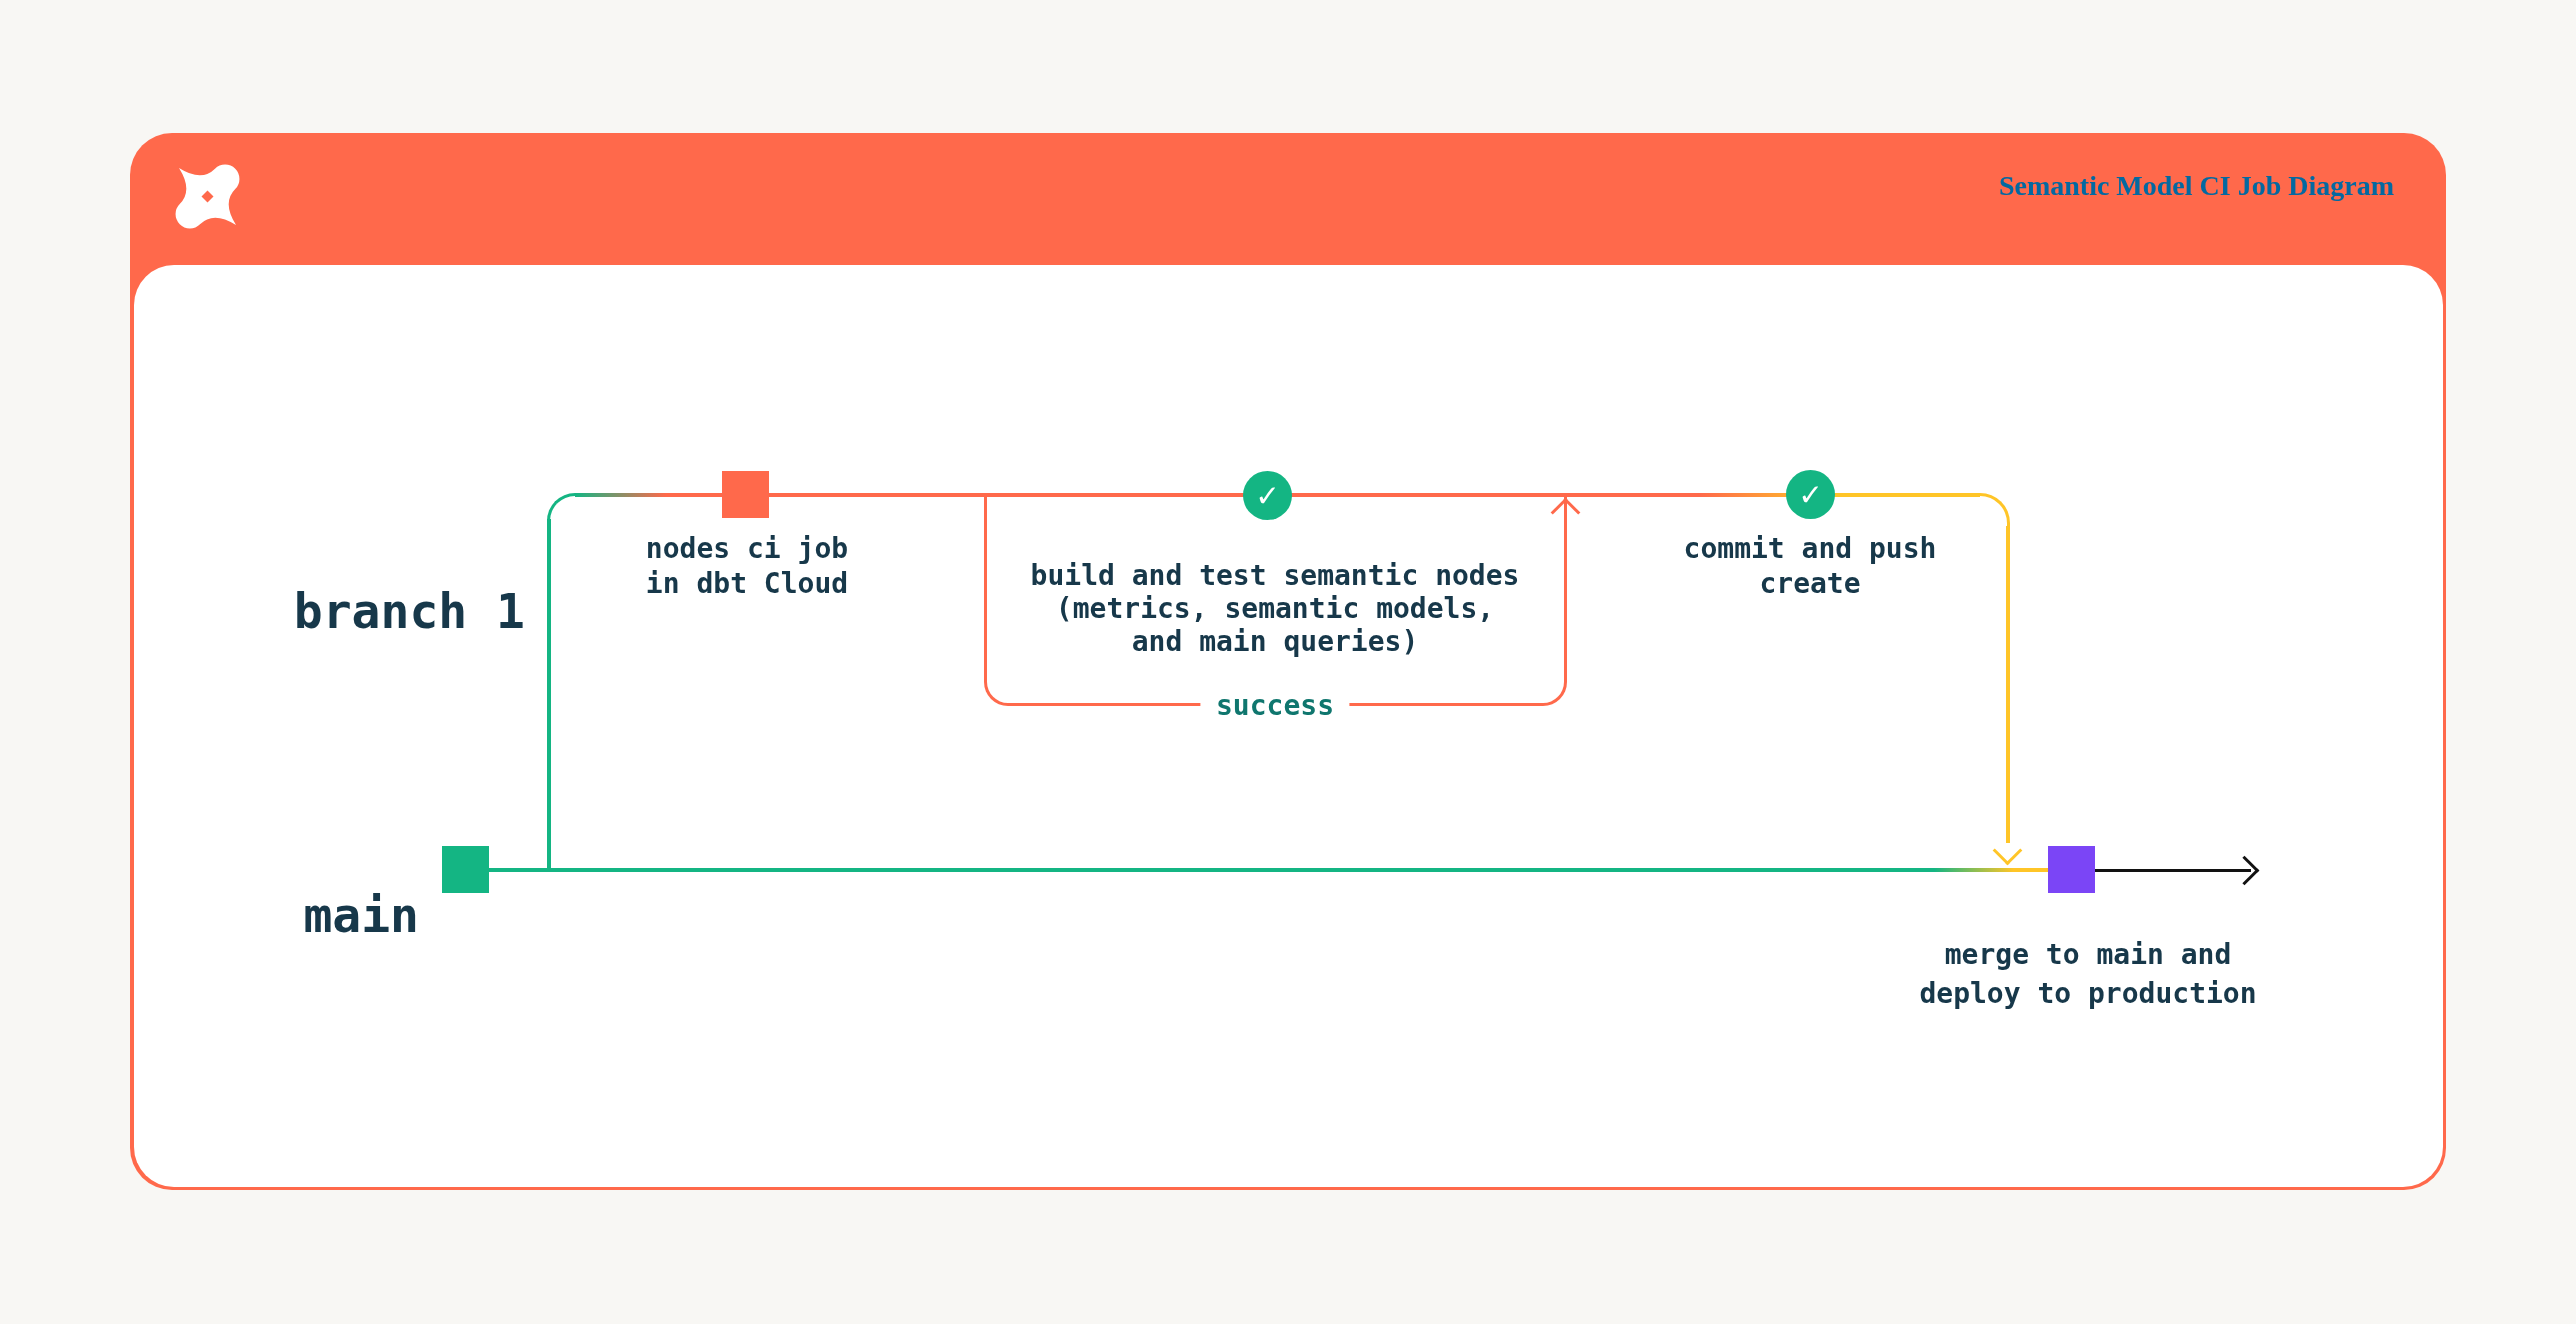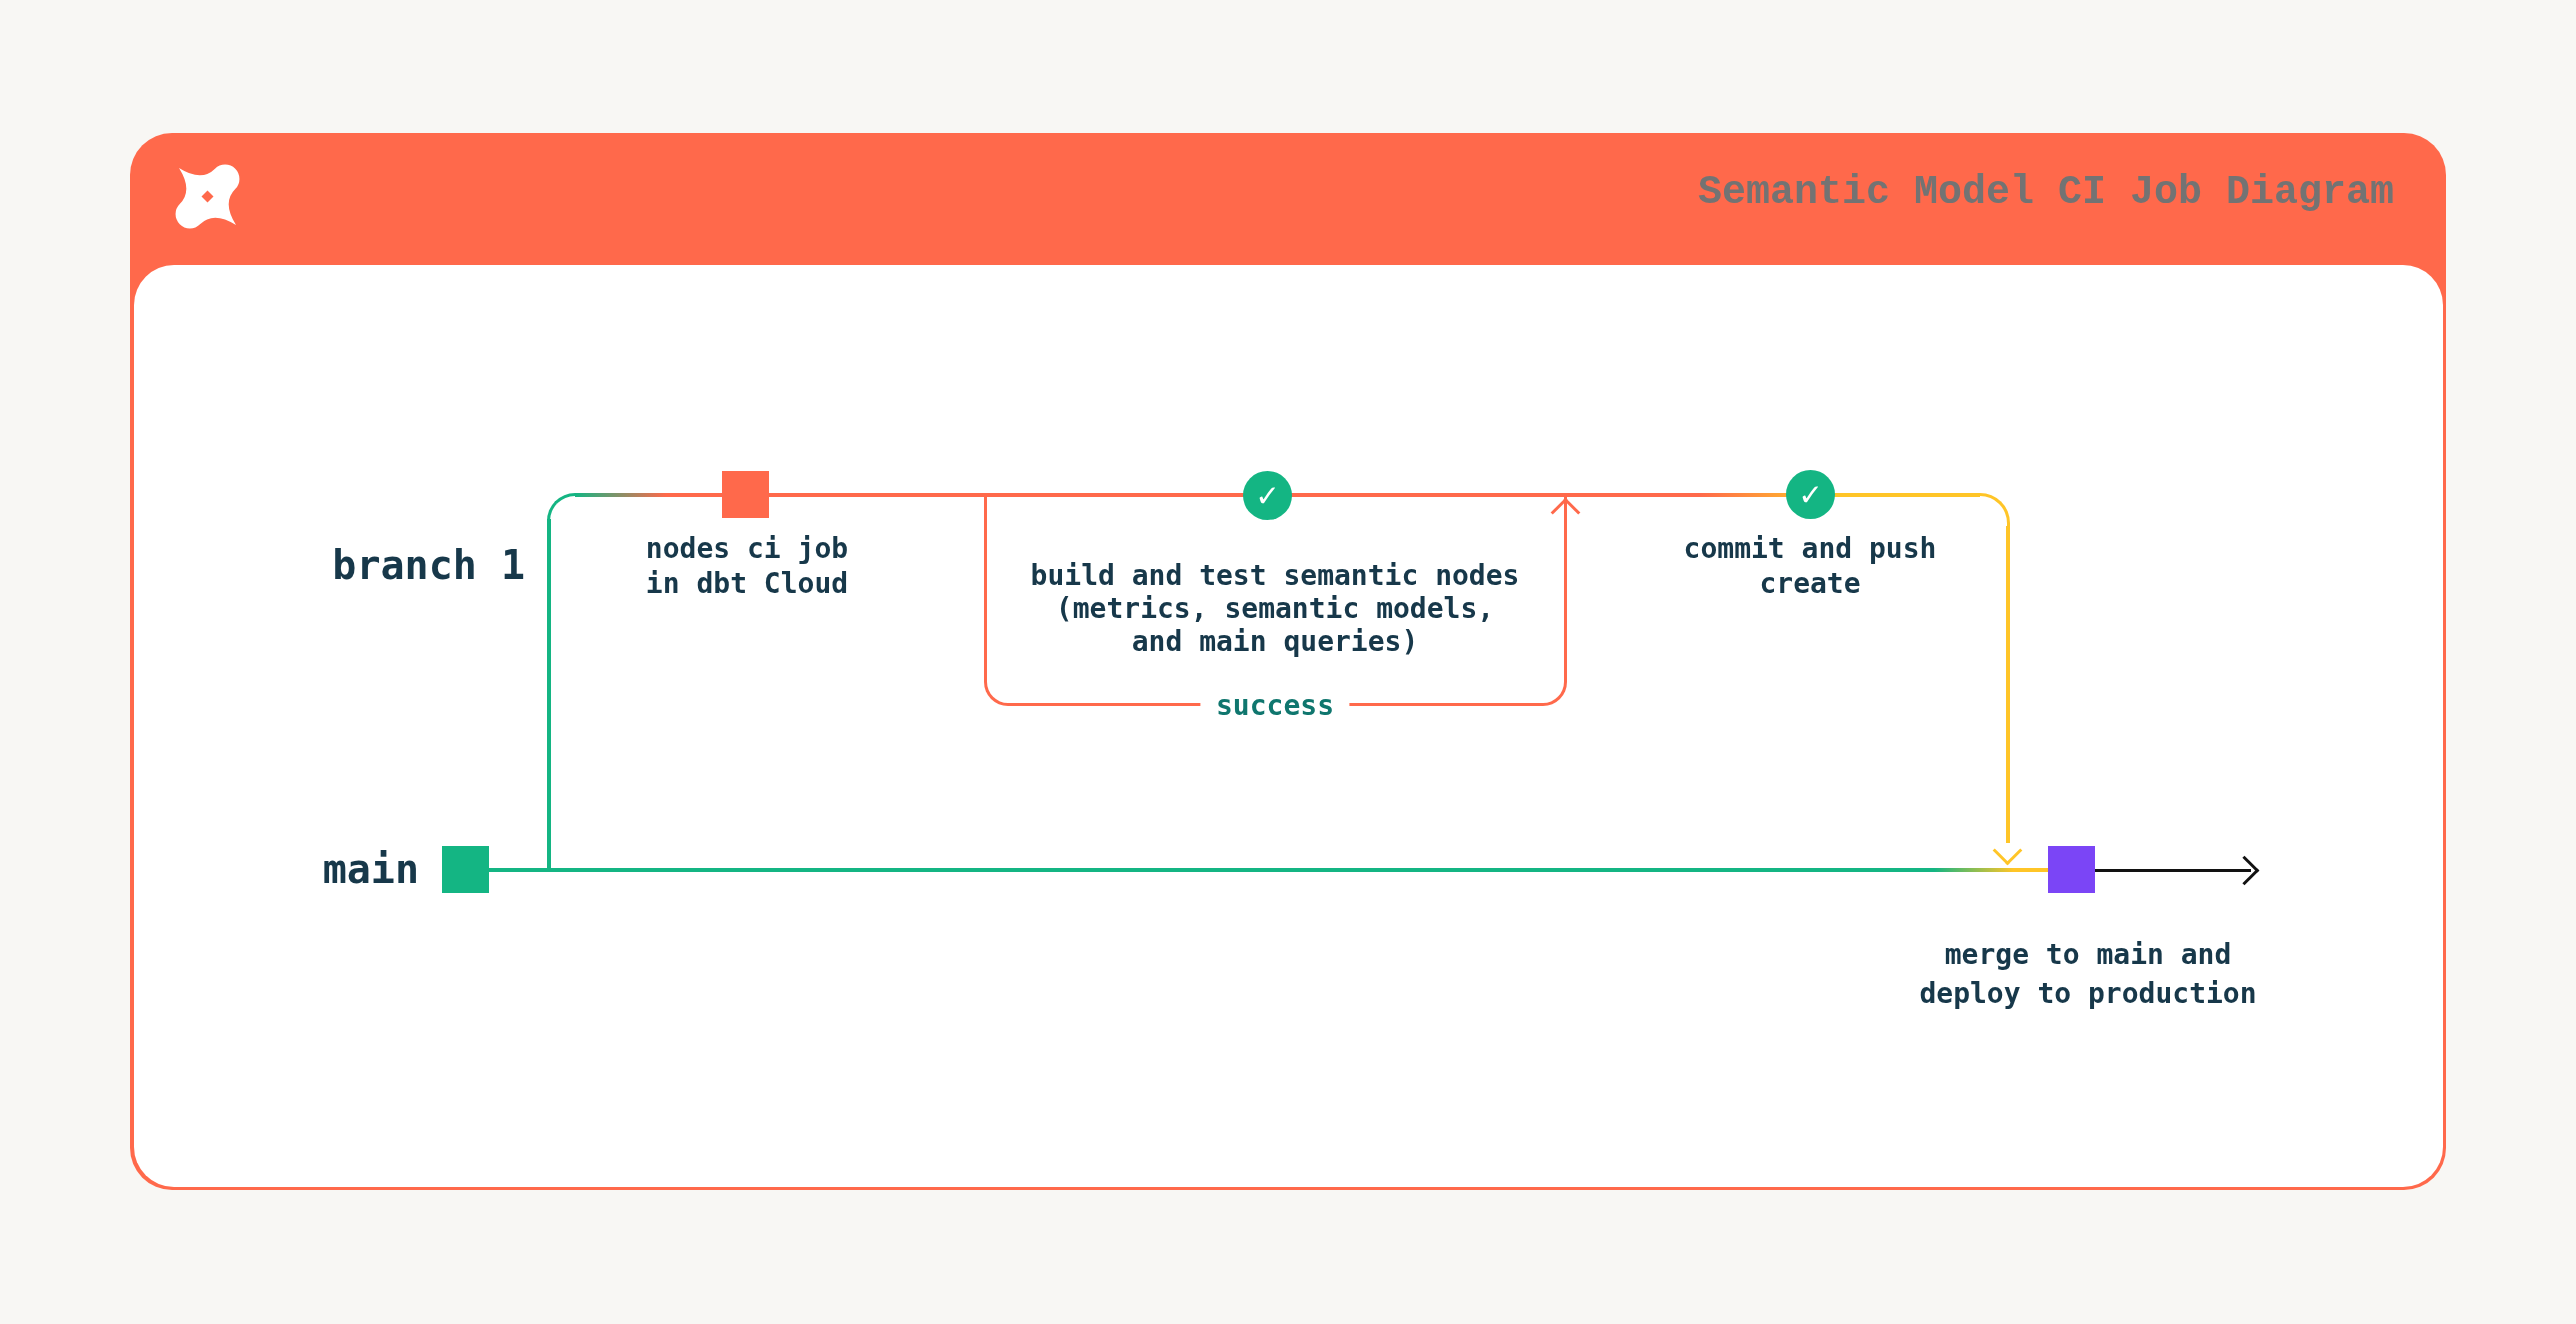--- a/index.html
+++ b/index.html
@@ -12,28 +12,28 @@
   .card{
     position:absolute;left:130px;top:133px;width:2316px;height:1057px;
     background:#FF694B;border-radius:42px;
   }
   .card-body{
     position:absolute;left:3.5px;right:3.5px;top:132px;bottom:3.5px;
     background:#FFFFFF;border-radius:40px;
   }
   .header-title{
     position:absolute;top:170px;right:182px;width:1214px;
-    text-align:right;font-family:Liberation Mono, monospace;
-    font-weight:700;font-size:40px;color:#737373;letter-spacing:0px;
+    text-align:right;font-family:Liberation Serif, serif;
+    font-weight:700;font-size:28px;color:#0369a1;letter-spacing:0px;
   }
   .logo{position:absolute;left:170px;top:159px;width:75px;height:75px;}
   
   .lane-label{
-    position:absolute;font-weight:700;font-size:40px;color:#17384A;
-    line-height:40px;white-space:nowrap;
+    position:absolute;font-weight:700;font-size:48px;color:#17384A;
+    line-height:40px;white-space:nowrap;margin-top:46px;
   }
   .step-label{
     position:absolute;font-weight:700;font-size:28px;color:#17384A;
     line-height:35px;text-align:center;transform:translateX(-50%);
     white-space:nowrap;
   }
   .step-label.tight{line-height:33px;}
   
   .hline,.vline{position:absolute;}
   .branch-line{

